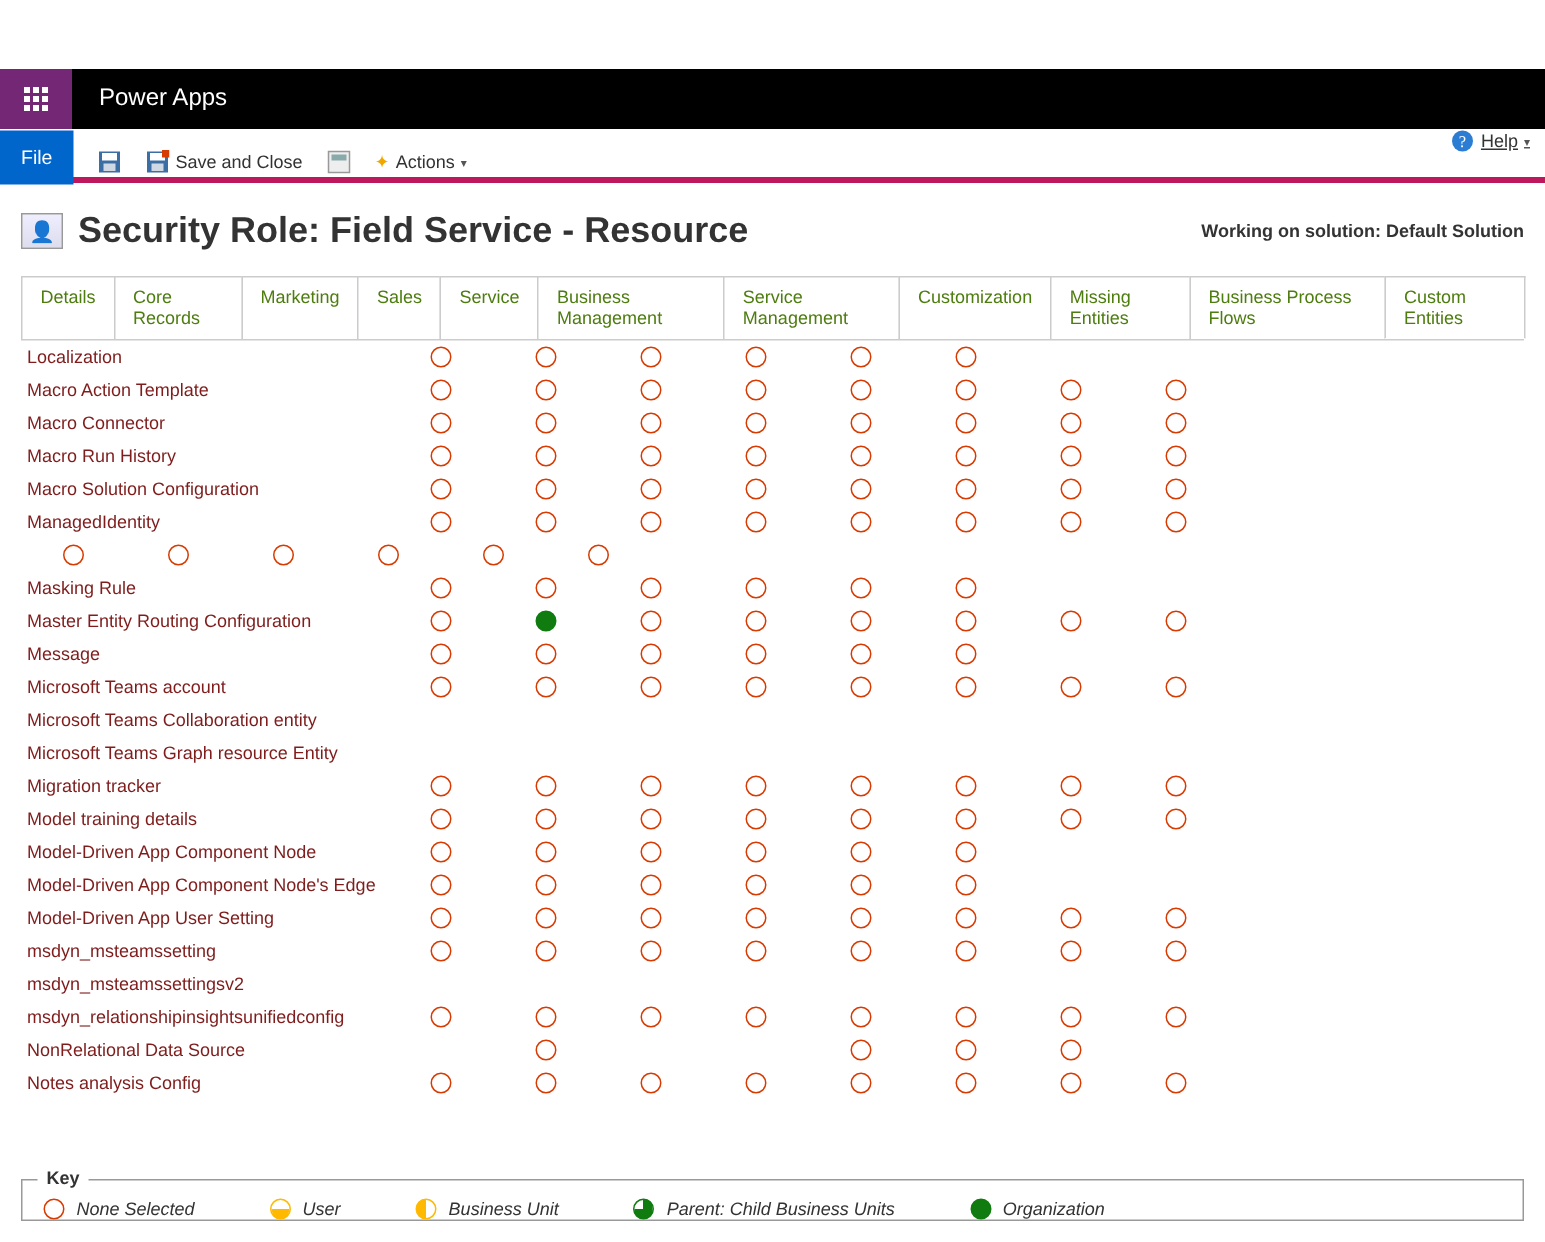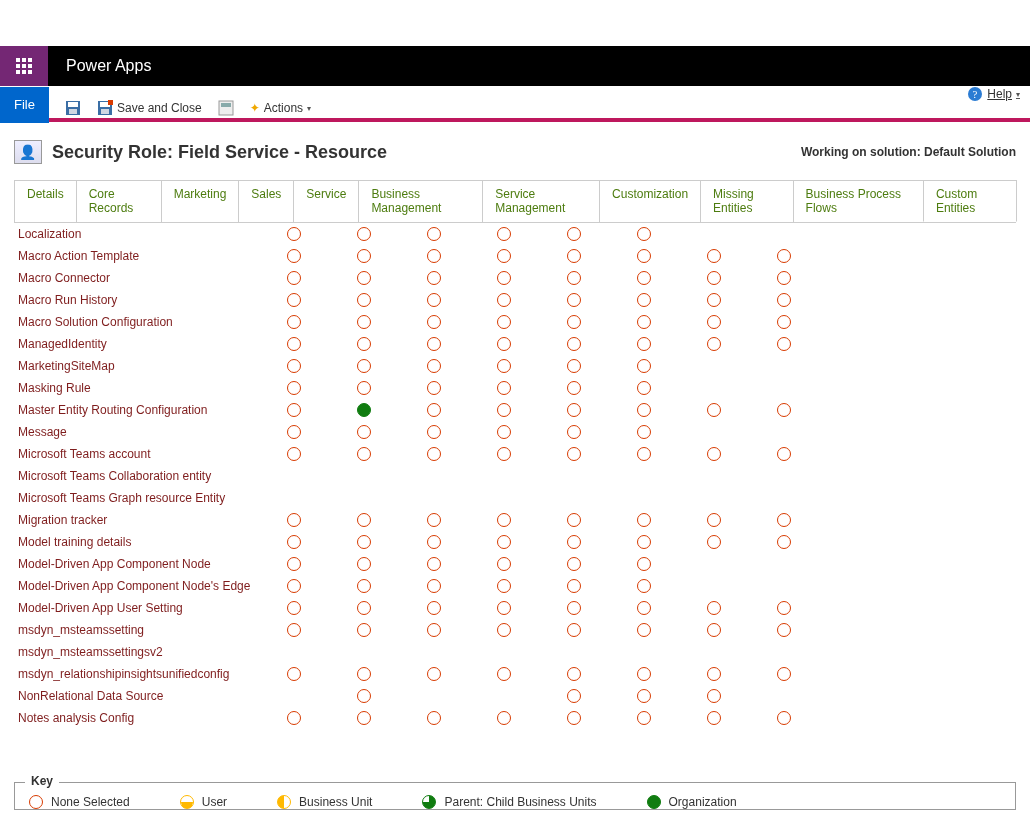--- a/index.html
+++ b/index.html
@@ -82,21 +82,21 @@
   .header-icon {
     width: 28px;
     height: 24px;
     border: 1px solid #999;
     background: linear-gradient(#eef,#dde);
     margin-right: 10px;
     display:flex;align-items:center;justify-content:center;
     font-size:14px;
   }
   .page-title {
-    font-size: 18px;
+    font-size: 24px;
     font-weight: 600;
   }
   .solution-label {
     margin-left: auto;
     font-size: 12px;
   }
   .tabs {
     display: flex;
     border-bottom: 0;
     padding-left: 14px;
@@ -193,20 +193,21 @@
     left: 10px;
     background: #fff;
     padding: 0 6px;
     font-size: 12px;
     font-weight: 600;
   }
   .key-items {
     display: flex;
     gap: 50px;
     align-items: center;
+    font-style: italic;
   }
   .key-item {
     display: inline-flex;
     align-items: center;
     gap: 8px;
     font-size: 12px;
   }
 
   .diskicon{width:16px;height:16px;}
 </style>
@@ -352,21 +353,20 @@
       <div class="priv-cell"><span class="circle c-none"></span></div>
       <div class="priv-cell"><span class="circle c-none"></span></div>
       <div class="priv-cell"><span class="circle c-none"></span></div>
       <div class="priv-cell"><span class="circle c-none"></span></div>
       <div class="priv-cell"><span class="circle c-none"></span></div>
       <div class="priv-cell"><span class="circle c-none"></span></div>
       <div class="priv-cell"><span class="circle c-none"></span></div>
       <div class="priv-cell"><span class="circle c-none"></span></div>
     </div>
     <div class="row">
-      <div class="row-label">MarketingSiteMap</div>
       <div class="priv-cell"><span class="circle c-none"></span></div>
       <div class="priv-cell"><span class="circle c-none"></span></div>
       <div class="priv-cell"><span class="circle c-none"></span></div>
       <div class="priv-cell"><span class="circle c-none"></span></div>
       <div class="priv-cell"><span class="circle c-none"></span></div>
       <div class="priv-cell"><span class="circle c-none"></span></div>
     </div>
     <div class="row">
       <div class="row-label">Masking Rule</div>
       <div class="priv-cell"><span class="circle c-none"></span></div>

